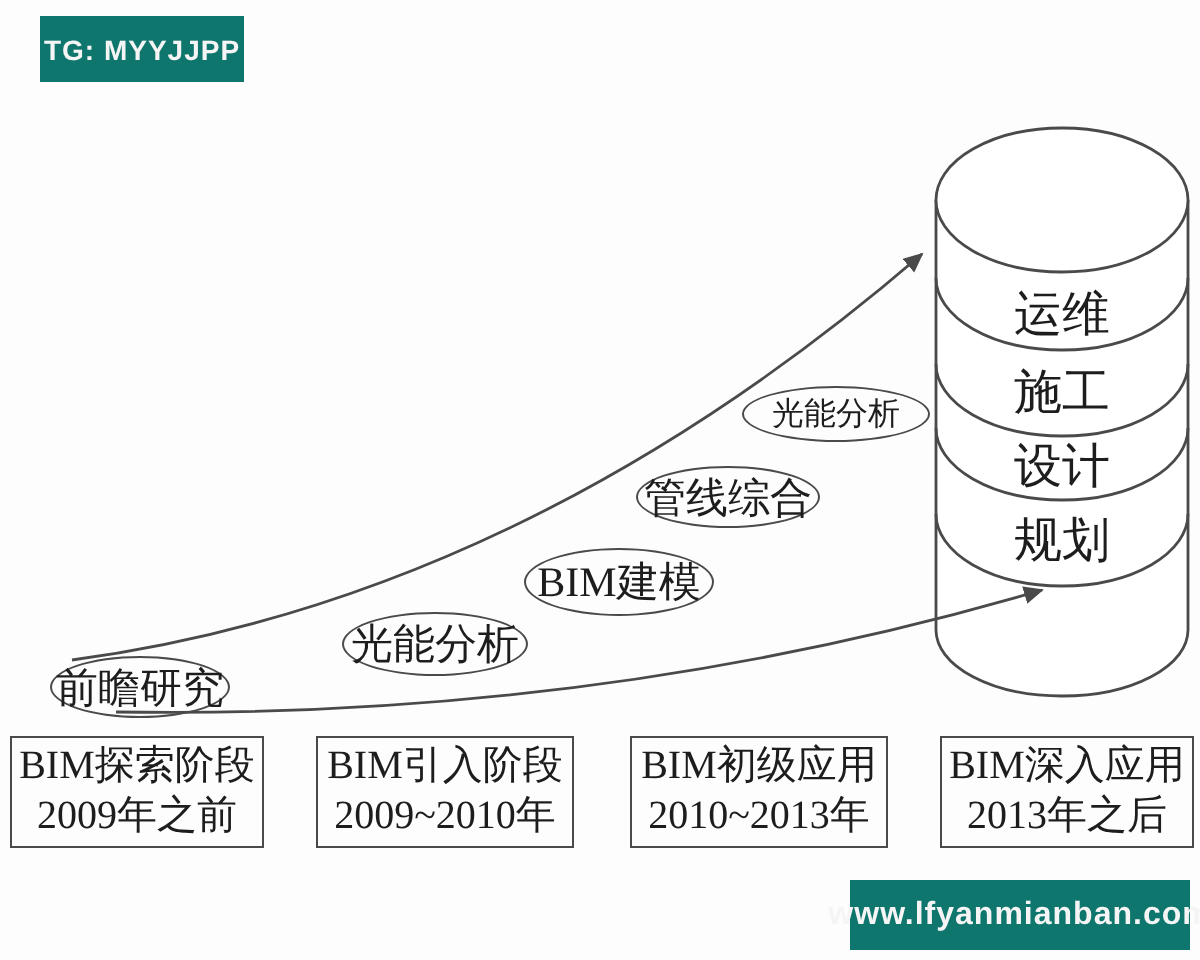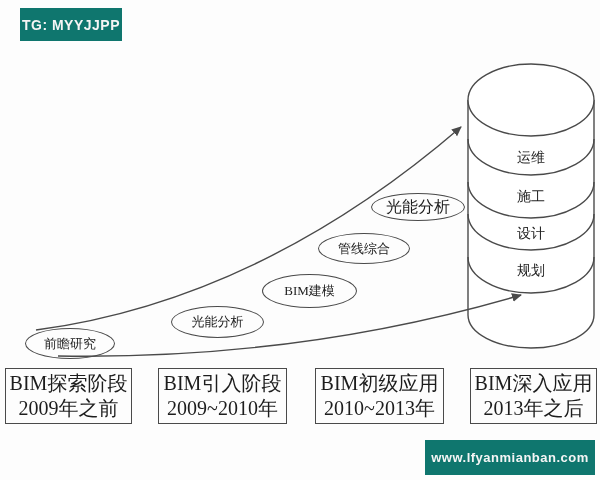--- a/index.html
+++ b/index.html
@@ -17,42 +17,42 @@
   .badge {
     position: absolute;
     background: #0f766e;
     color: #f5f5f5;
     font-family: "Liberation Sans", "DejaVu Sans", sans-serif;
     font-weight: bold;
     display: flex; align-items: center; justify-content: center;
     letter-spacing: 0.5px;
   }
   #badge-top-left  { left: 20px;  top: 8px;   width: 102px; height: 33px; font-size: 14px; }
-  #badge-bottom-right { left: 425px; top: 440px; width: 170px; height: 35px; font-size: 13px; }
+  #badge-bottom-right { left: 425px; top: 440px; width: 170px; height: 35px; font-size: 16px; }
 
   .bubble {
     position: absolute;
     border: 1.5px solid #4a4a4a;
     border-radius: 50%;
     display: flex; align-items: center; justify-content: center;
-    font-size: 13px;
+    font-size: 21px;
     background: transparent;
     white-space: nowrap;
   }
   #bubble-0 { left: 25px;  top: 328px; width: 88px; height: 29px; }
   #bubble-1 { left: 171px; top: 306px; width: 91px; height: 30px; }
   #bubble-2 { left: 262px; top: 274px; width: 93px; height: 32px; }
   #bubble-3 { left: 318px; top: 233px; width: 90px; height: 29px; }
   #bubble-4 { left: 371px; top: 193px; width: 92px; height: 26px; font-size: 16px; }
 
   .cyl-label {
     position: absolute;
     left: 486px; width: 90px; height: 22px;
     text-align: center;
-    font-size: 14px;
+    font-size: 24px;
     line-height: 22px;
     white-space: nowrap;
   }
   #cyl-label-0 { top: 147px; }
   #cyl-label-1 { top: 186px; }
   #cyl-label-2 { top: 223px; }
   #cyl-label-3 { top: 260px; }
 
   .phase-box {
     position: absolute;

